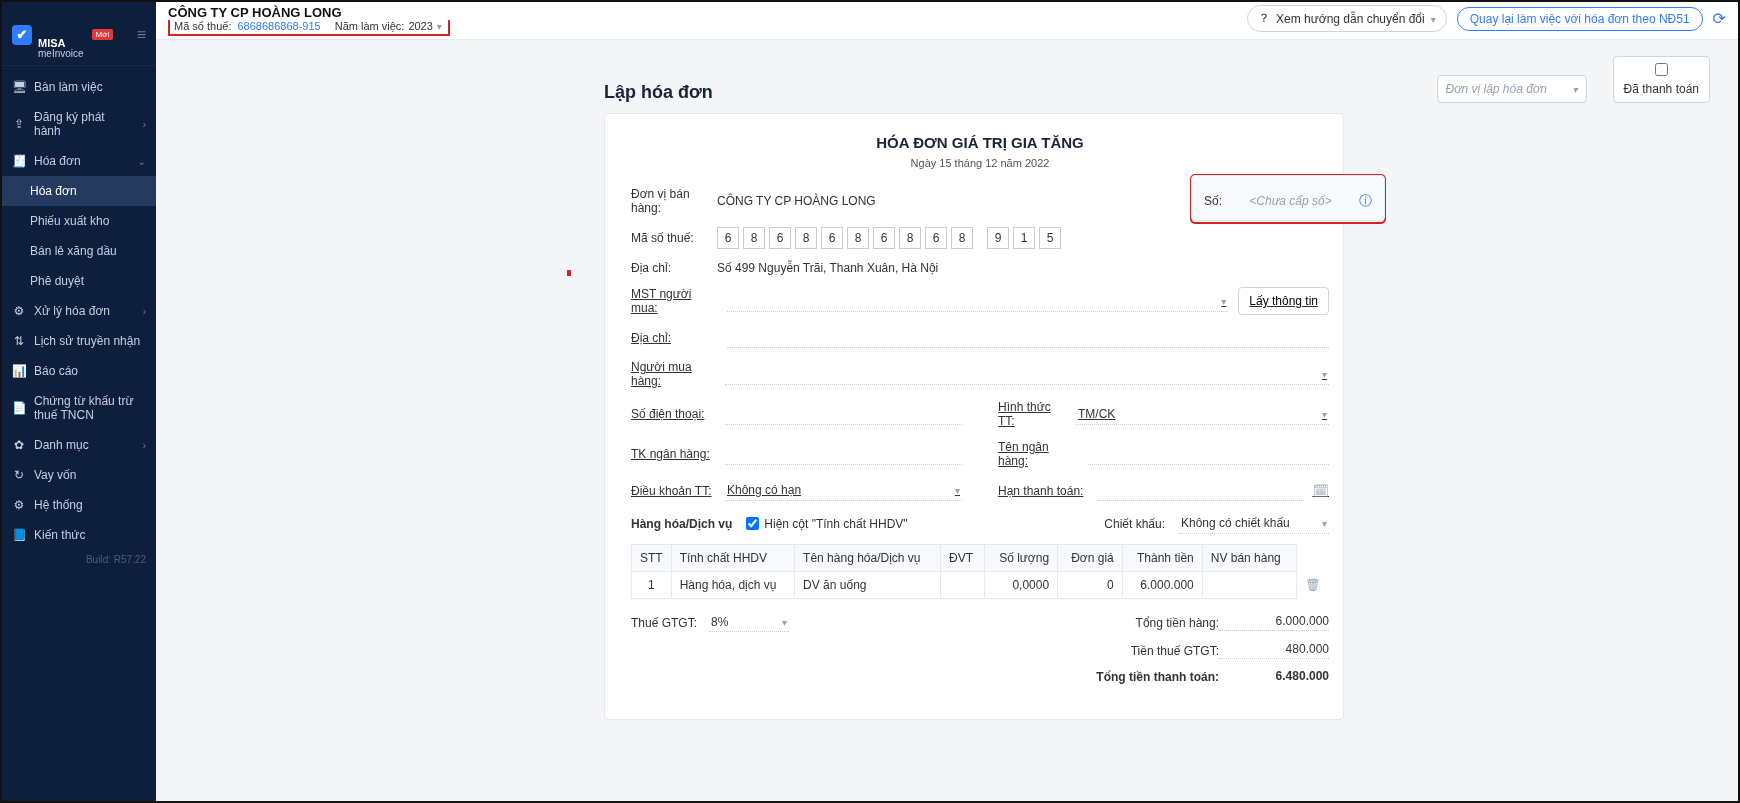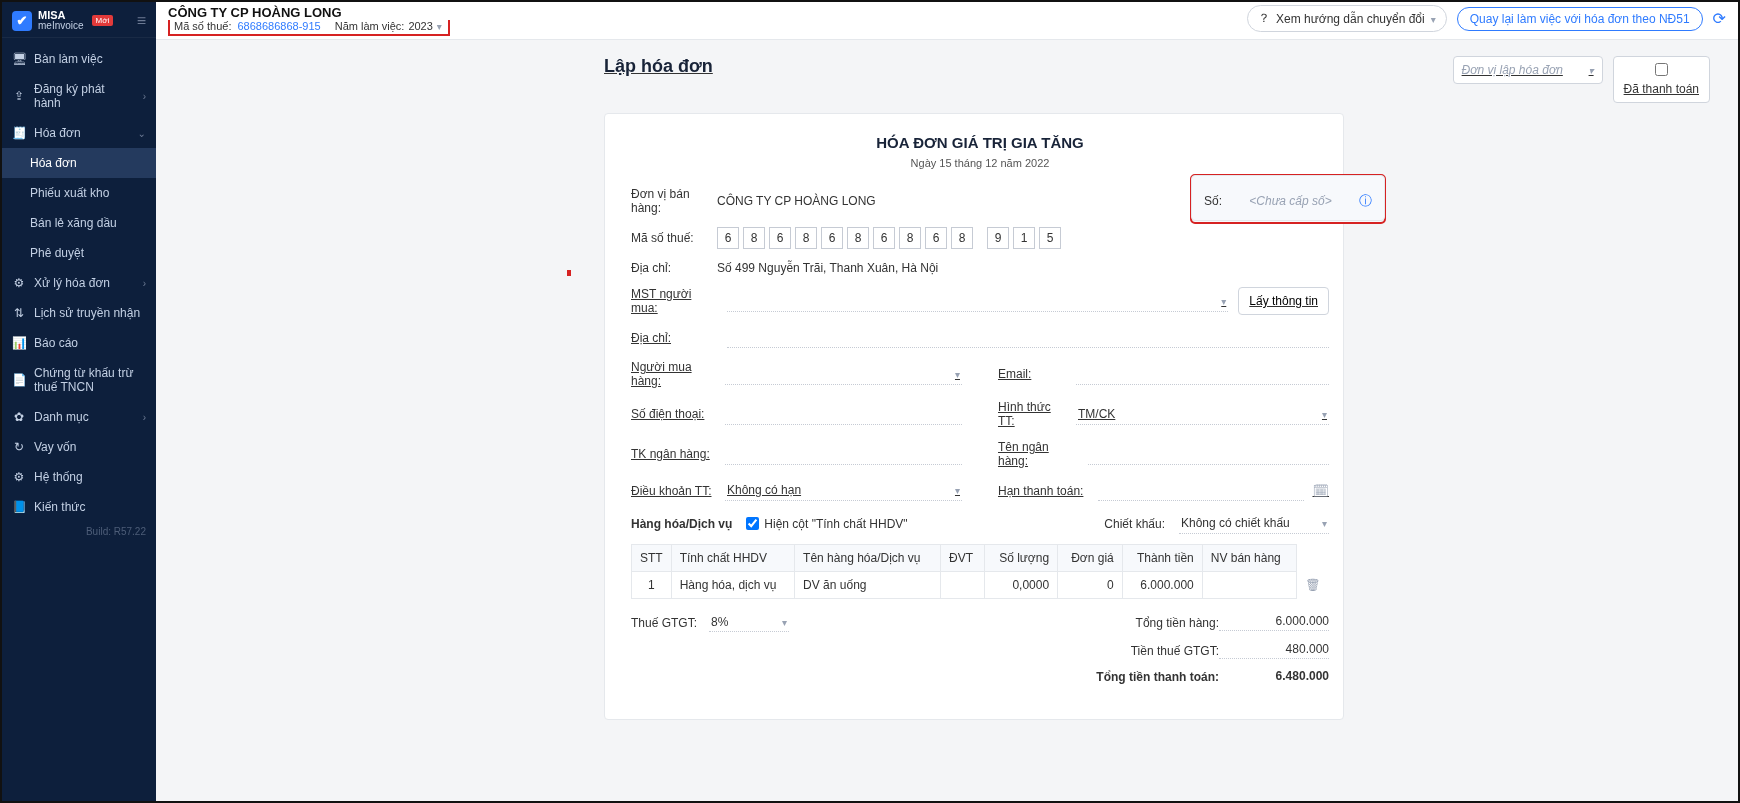--- a/index.html
+++ b/index.html
@@ -3,21 +3,21 @@
 <meta charset="utf-8">
 <style>
   * { box-sizing: border-box; margin: 0; padding: 0; }
   body { font-family: Arial, sans-serif; font-size: 12px; color: #333; background: #f4f5f7; overflow: hidden; }
   .app { display: flex; height: 803px; width: 1740px; border: 2px solid #111; }
 
   
   .sidebar { width: 154px; background: #0d1f3c; color: #c3d0e4; display: flex; flex-direction: column; }
   .logo { display: flex; align-items: center; padding: 8px 10px 6px 10px; gap: 6px; border-bottom: 1px solid rgba(255,255,255,0.05);}
   .logo-badge { width: 20px; height: 20px; background: #2f7bff; border-radius: 4px; display:flex; align-items:center; justify-content:center; color:#fff; font-weight:bold; font-size:13px;}
-  .logo-text { font-size: 11px; line-height: 1; color: #fff; font-weight: 700; }
+  .logo-text { font-size: 11px; line-height: 1; color: #fff; font-weight: 700; margin-top: 28px; }
   .logo-text small { display:block; font-weight:400; font-size:10px; color:#c3d0e4;}
   .logo-tag { background:#e23a3a; color:#fff; font-size:8px; padding:1px 4px; border-radius:2px; margin-left:2px;}
   .hamburger { margin-left:auto; color:#6c7a94; font-size:16px; }
   .nav { list-style: none; padding-top: 6px; }
   .nav li { display: flex; align-items: center; padding: 8px 10px; gap: 8px; font-size: 12px; cursor: pointer; position: relative;}
   .nav li .chev { margin-left: auto; color:#6c7a94; font-size:10px;}
   .nav li.sub { padding-left: 28px; font-size: 12px; }
   .nav li.active { background: #243a5e; color:#fff; }
   .nav .ico { width:14px; text-align:center; font-size:12px; }
   .build { margin-top: 4px; text-align: right; padding-right: 10px; font-size:10px; color:#4d5d78;}
@@ -31,21 +31,21 @@
   .tax-row .lbl { color:#333; }
   .tax-row .taxid { color:#2f7bff; }
   .tax-row .year-sel { display:flex; align-items:center; gap:4px; margin-left:8px;}
   .topbar-right { margin-left:auto; display:flex; align-items:center; gap:10px;}
   .guide-btn { display:flex; align-items:center; gap:6px; border:1px solid #d0d5dd; border-radius:16px; padding:4px 10px; font-size:12px; background:#fff;}
   .nd51-btn { border:1px solid #2f7bff; color:#2f7bff; border-radius:16px; padding:4px 12px; font-size:12px; background:#fff;}
   .refresh-ico { color:#2f7bff; font-size:16px; }
 
   
   .content { flex:1; padding: 16px 28px; overflow:auto; }
-  .page-head { display:flex; align-items:flex-start; margin: 0 0 10px 420px; gap: 10px; text-decoration: underline;}
+  .page-head { display:flex; align-items:flex-end; margin: 0 0 10px 420px; gap: 26px;}
   .page-title { font-size:18px; font-weight:700; color:#182338; flex:1;}
   .unit-select { width:150px; border:1px solid #d0d5dd; border-radius:4px; background:#fff; padding:6px 8px; color:#98a2b3; font-style:italic; font-size:12px; display:flex; align-items:center; justify-content:space-between;}
   .paid-chk { display:flex; align-items:center; gap:6px; border:1px solid #d0d5dd; border-radius:4px; background:#fff; padding:6px 10px; font-size:12px;flex-direction:column;}
   .paid-chk input { width:13px; height:13px;}
 
   .card { background:#fff; border:1px solid #e5e8ec; border-radius:4px; margin-left: 420px; padding: 20px 14px 24px 26px; width: 740px;}
   .inv-title { text-align:center; font-weight:700; font-size:15px; color:#182338;}
   .inv-date { text-align:center; font-size:11px; color:#555; margin-top:6px;}
 
   .seller-block { margin-top:18px; position:relative;}
@@ -284,24 +284,20 @@
             <div class="flab">Địa chỉ:</div>
             <input class="finput" style="">
           </div>
           <div class="frow two-col">
             <div class="col">
               <div class="flab">Người mua hàng:</div>
               <div class="fsel" style="flex:1;">
                   <span></span>
                   <span class="chev-down"></span>
                 </div>
-            </div>
-            <div class="col">
-              <div class="flab" style="width:70px;">Email:</div>
-              <input class="finput" style="">
             </div>
           </div>
           <div class="frow two-col">
             <div class="col">
               <div class="flab">Số điện thoại:</div>
               <input class="finput" style="">
             </div>
             <div class="col">
               <div class="flab" style="width:70px;">Hình thức TT:</div>
               <div class="fsel" style="flex:1;">

